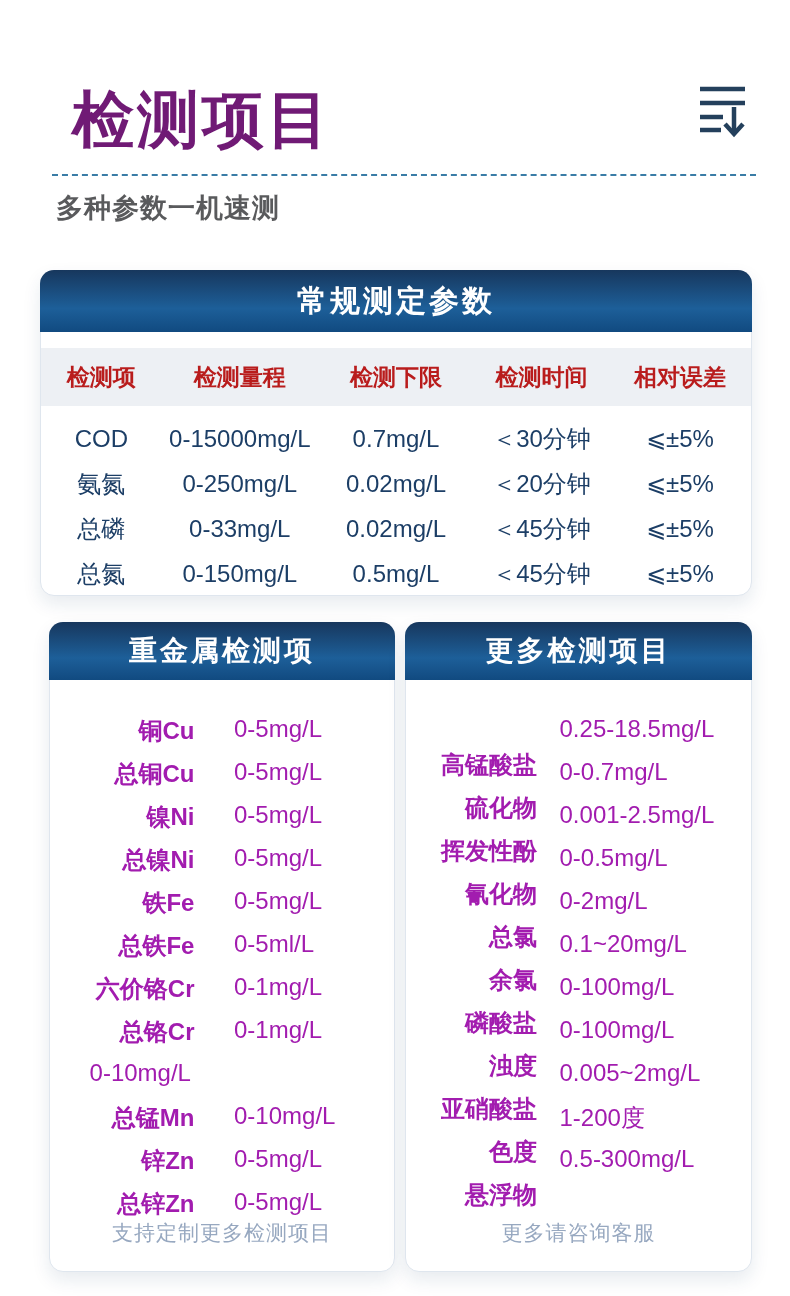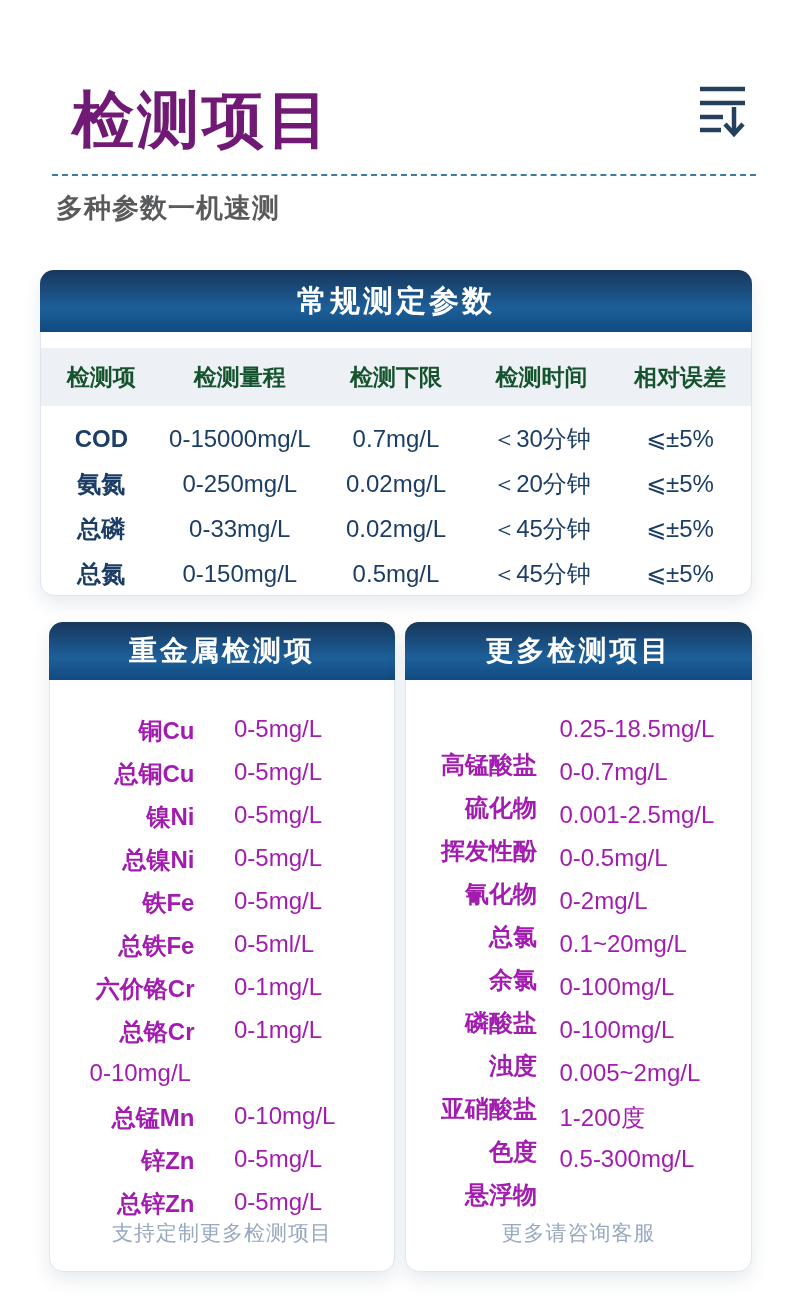--- a/index.html
+++ b/index.html
@@ -39,34 +39,34 @@
     background:linear-gradient(180deg,#17375d 0%,#1d5f99 62%,#114a80 100%);
     display:flex;align-items:center;justify-content:center;
     color:#ffffff;font-weight:700;letter-spacing:3px;
   }
   
   .card-main{left:40px;top:270px;width:712px;height:326px;}
   .card-main .card-header{font-size:30px;}
   .colrow{
     height:58px;background:#edf0f4;
     display:flex;align-items:center;
-    font-size:23px;font-weight:700;color:#14532d;
+    font-size:23px;font-weight:700;color:#b91c1c;
   }
   .t-row{
     height:45px;display:flex;align-items:center;
     font-size:24px;color:#1c3e66;
   }
   .t-body{padding-top:10px;}
   .c{text-align:center;}
   .c1{flex:0 0 17%;}
   .c2{flex:0 0 22%;}
   .c3{flex:0 0 22%;}
   .c4{flex:0 0 19%;}
   .c5{flex:0 0 20%;text-align:center;}
-  .b{font-weight:700;}
+  .b{font-weight:400;}
   
   .card-left{left:49px;top:622px;width:346px;height:650px;}
   .card-right{left:405px;top:622px;width:347px;height:650px;}
   .card-left .card-header,.card-right .card-header{height:58px;font-size:28px;}
   .kv-body{padding-top:19px;}
   .kv{
     height:43px;display:flex;align-items:flex-start;
     font-size:24px;color:#a21caf;
   }
   .kv .k{font-weight:700;text-align:right;}

